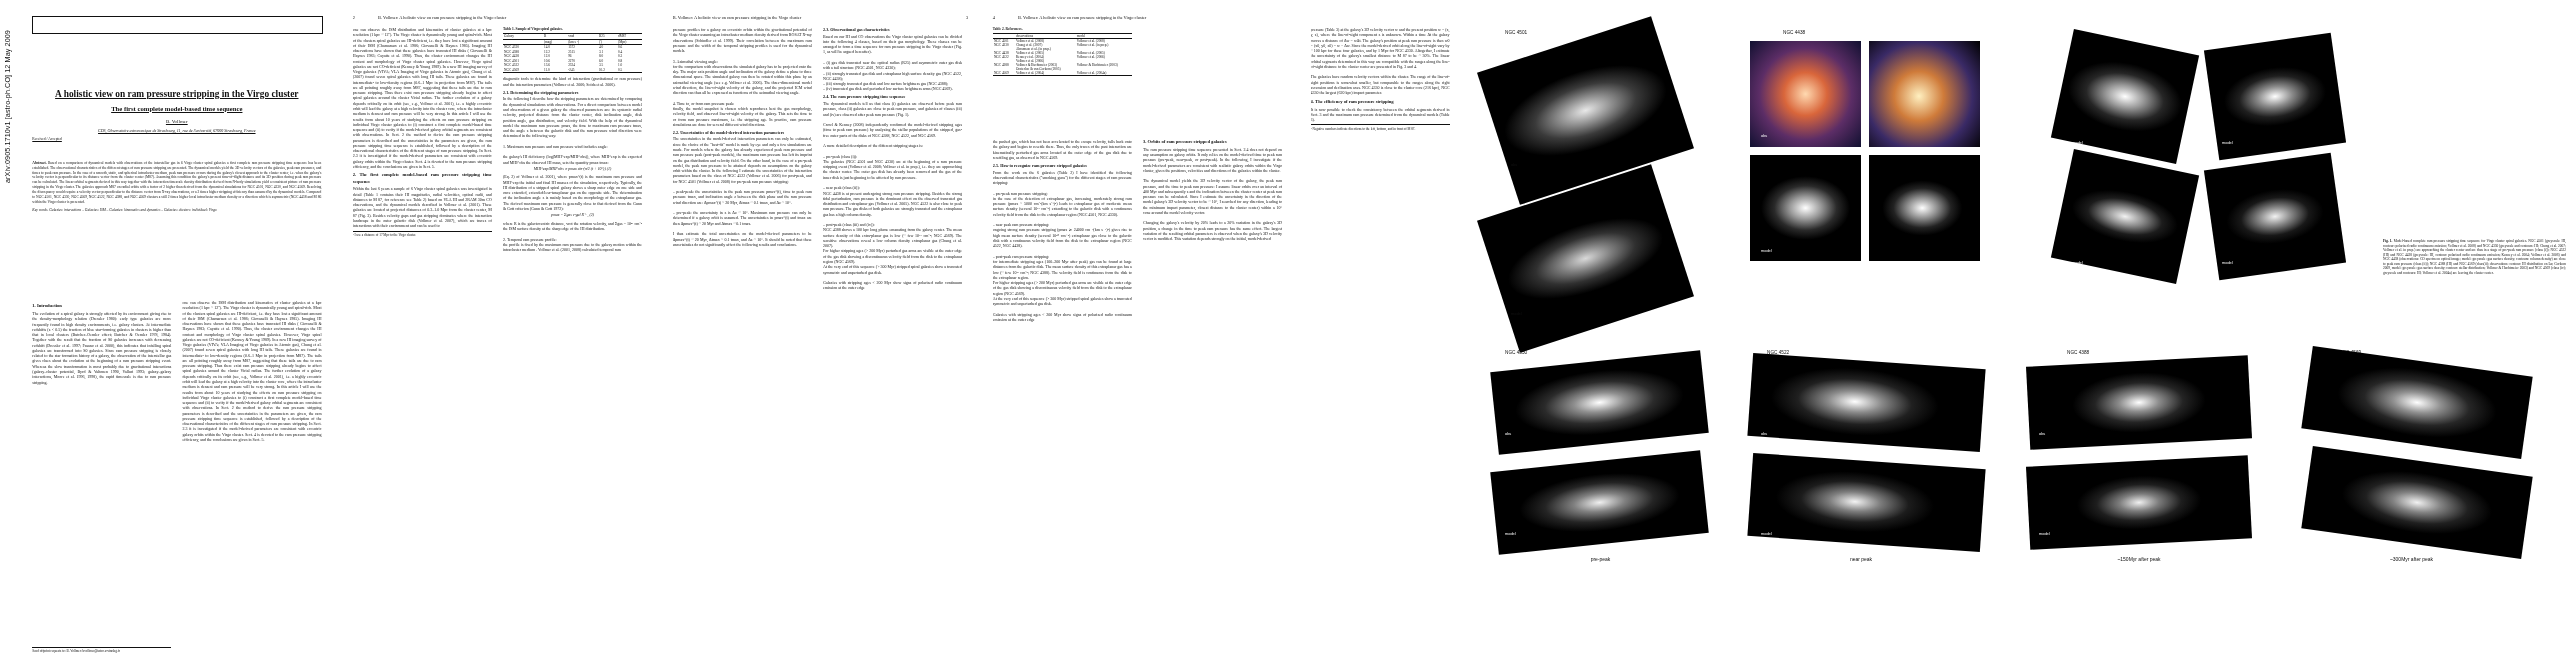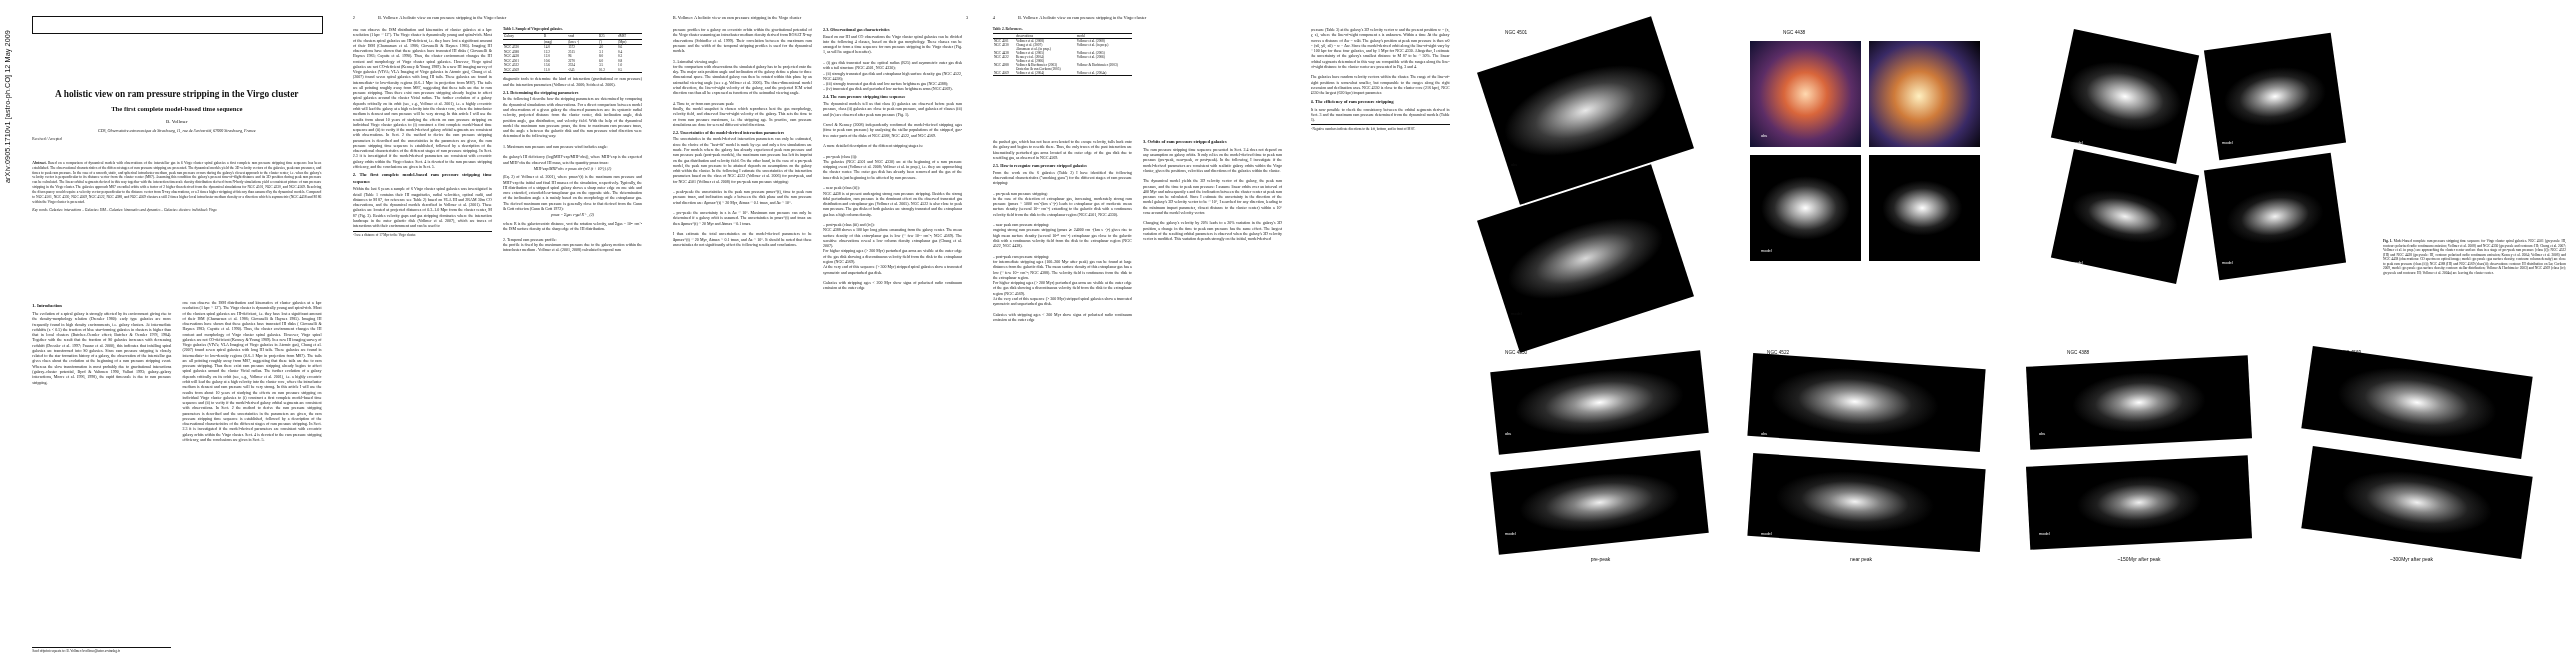--- a/index.html
+++ b/index.html
@@ -37,21 +37,21 @@
 <div class="page">
 
   <div class="arxiv-spine">arXiv:0905.1710v1  [astro-ph.CO]  12 May 2009</div>
 
   <div class="sheet" style="left:24.5px;width:311px;height:667px;">
 
     <div class="box" style="left:7.8px;top:15.6px;width:289px;height:16.7px;">
       <div style="padding:1.7px 2.8px;font-size:3.6px;line-height:1.5;white-space:pre-line;"></div>
     </div>
 
-    <div style="position:absolute;left:7.8px;top:89px;width:289px;">
+    <div style="position:absolute;left:7.8px;top:89px;width:289px;text-decoration:underline;">
       <div class="title">A holistic view on ram pressure stripping in the Virgo cluster</div>
       <div class="subtitle" style="margin-top:5.6px;">The first complete model-based time sequence</div>
       <div class="author" style="margin-top:7.8px;">B. Vollmer</div>
       <div class="affil" style="margin-top:3.3px;">CDS, Observatoire astronomique de Strasbourg, 11, rue de l'université, 67000 Strasbourg, France</div>
       <div class="small" style="margin-top:4.4px;">Received / Accepted</div>
     </div>
 
     <div style="position:absolute;left:7.8px;top:161px;width:289px;">
       <div style="font-size:3.6px;line-height:1.34;text-align:justify;">
         <span style="font-weight:bold;">Abstract.</span>

